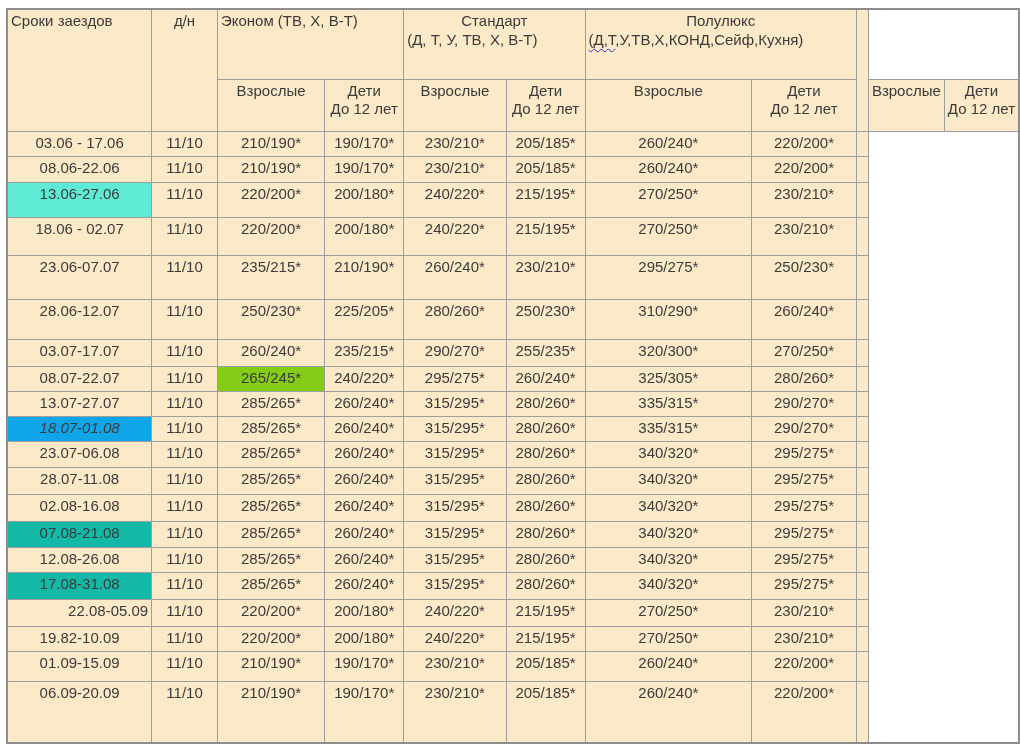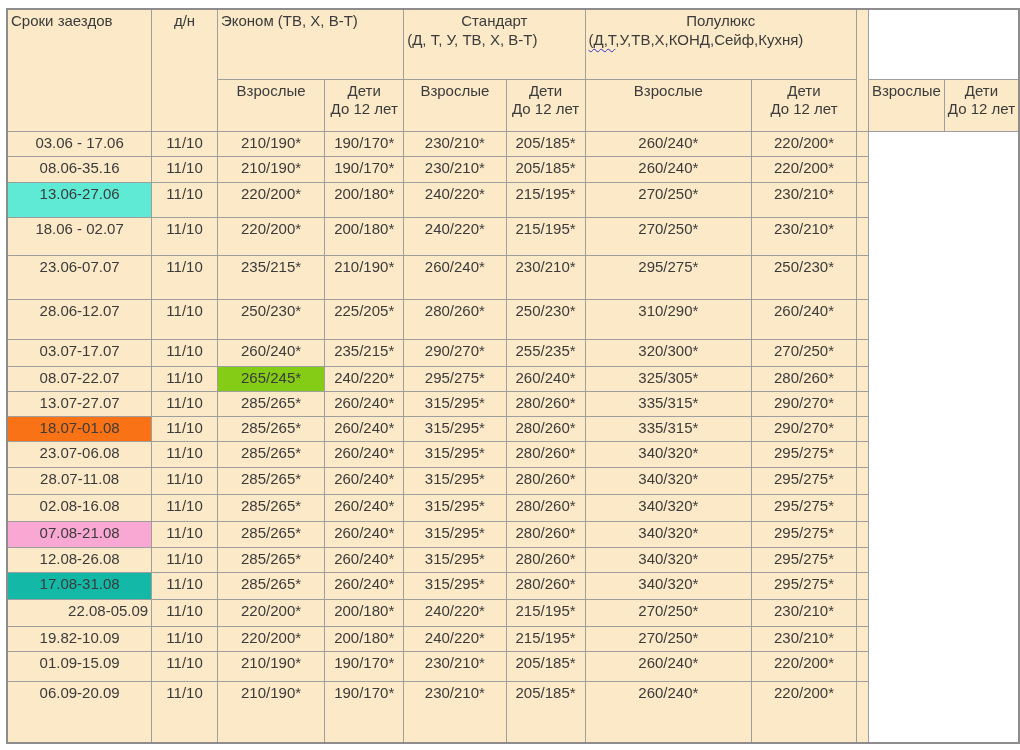--- a/index.html
+++ b/index.html
@@ -104,21 +104,21 @@
           <td style="background: rgb(251, 233, 200);">11/10</td>
           <td style="background: rgb(251, 233, 200);">210/190*</td>
           <td style="background: rgb(251, 233, 200);">190/170*</td>
           <td style="background: rgb(251, 233, 200);">230/210*</td>
           <td style="background: rgb(251, 233, 200);">205/185*</td>
           <td style="background: rgb(251, 233, 200);">260/240*</td>
           <td style="background: rgb(251, 233, 200);">220/200*</td>
           <td style="background: rgb(251, 233, 200);"></td>
         </tr>
         <tr style="height: 26px;">
-          <td style="background: rgb(251, 233, 200);">08.06-35.16</td>
+          <td style="background: rgb(251, 233, 200);">08.06-22.06</td>
           <td style="background: rgb(251, 233, 200);">11/10</td>
           <td style="background: rgb(251, 233, 200);">210/190*</td>
           <td style="background: rgb(251, 233, 200);">190/170*</td>
           <td style="background: rgb(251, 233, 200);">230/210*</td>
           <td style="background: rgb(251, 233, 200);">205/185*</td>
           <td style="background: rgb(251, 233, 200);">260/240*</td>
           <td style="background: rgb(251, 233, 200);">220/200*</td>
           <td style="background: rgb(251, 233, 200);"></td>
         </tr>
         <tr style="height: 35px;">
@@ -192,21 +192,21 @@
           <td style="background: rgb(251, 233, 200);">11/10</td>
           <td style="background: rgb(251, 233, 200);">285/265*</td>
           <td style="background: rgb(251, 233, 200);">260/240*</td>
           <td style="background: rgb(251, 233, 200);">315/295*</td>
           <td style="background: rgb(251, 233, 200);">280/260*</td>
           <td style="background: rgb(251, 233, 200);">335/315*</td>
           <td style="background: rgb(251, 233, 200);">290/270*</td>
           <td style="background: rgb(251, 233, 200);"></td>
         </tr>
         <tr style="height: 25px;">
-          <td style="background: #f97316;">18.07-01.08</td>
+          <td style="background: #0ea5e9; font-style: italic;">18.07-01.08</td>
           <td style="background: rgb(251, 233, 200);">11/10</td>
           <td style="background: rgb(251, 233, 200);">285/265*</td>
           <td style="background: rgb(251, 233, 200);">260/240*</td>
           <td style="background: rgb(251, 233, 200);">315/295*</td>
           <td style="background: rgb(251, 233, 200);">280/260*</td>
           <td style="background: rgb(251, 233, 200);">335/315*</td>
           <td style="background: rgb(251, 233, 200);">290/270*</td>
           <td style="background: rgb(251, 233, 200);"></td>
         </tr>
         <tr style="height: 26px;">
@@ -236,21 +236,21 @@
           <td style="background: rgb(251, 233, 200);">11/10</td>
           <td style="background: rgb(251, 233, 200);">285/265*</td>
           <td style="background: rgb(251, 233, 200);">260/240*</td>
           <td style="background: rgb(251, 233, 200);">315/295*</td>
           <td style="background: rgb(251, 233, 200);">280/260*</td>
           <td style="background: rgb(251, 233, 200);">340/320*</td>
           <td style="background: rgb(251, 233, 200);">295/275*</td>
           <td style="background: rgb(251, 233, 200);"></td>
         </tr>
         <tr style="height: 26px;">
-          <td style="background: #f9a8d4;">07.08-21.08</td>
+          <td style="background: #14b8a6;">07.08-21.08</td>
           <td style="background: rgb(251, 233, 200);">11/10</td>
           <td style="background: rgb(251, 233, 200);">285/265*</td>
           <td style="background: rgb(251, 233, 200);">260/240*</td>
           <td style="background: rgb(251, 233, 200);">315/295*</td>
           <td style="background: rgb(251, 233, 200);">280/260*</td>
           <td style="background: rgb(251, 233, 200);">340/320*</td>
           <td style="background: rgb(251, 233, 200);">295/275*</td>
           <td style="background: rgb(251, 233, 200);"></td>
         </tr>
         <tr style="height: 25px;">

